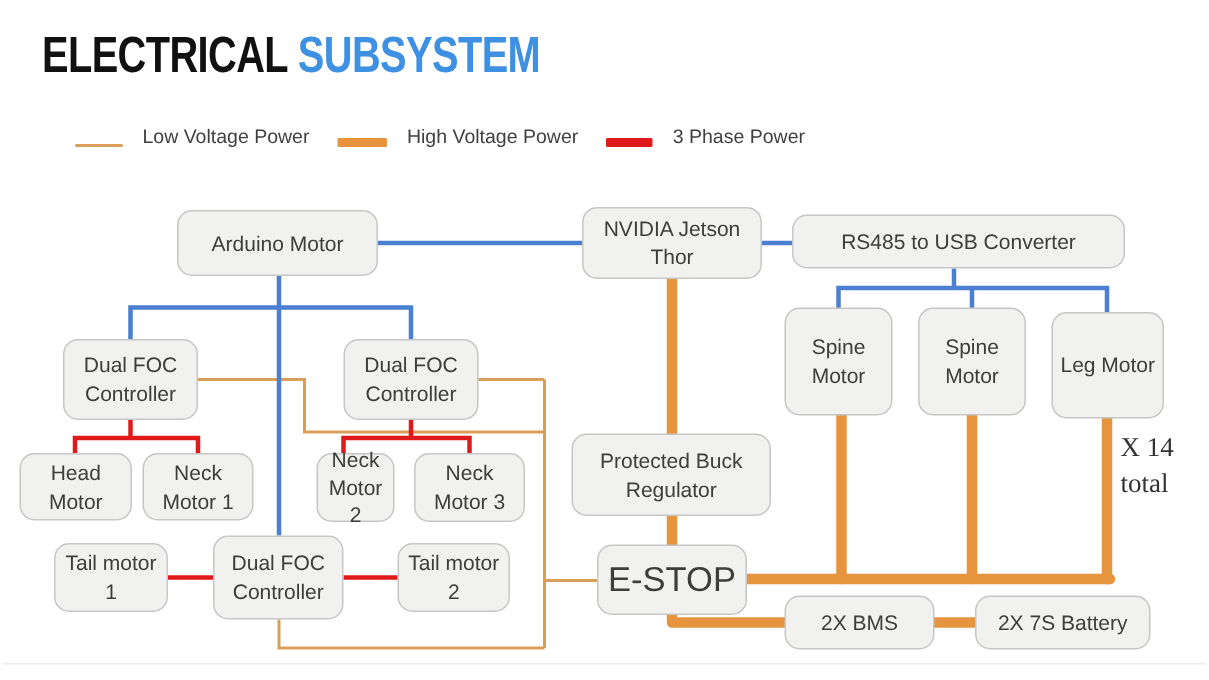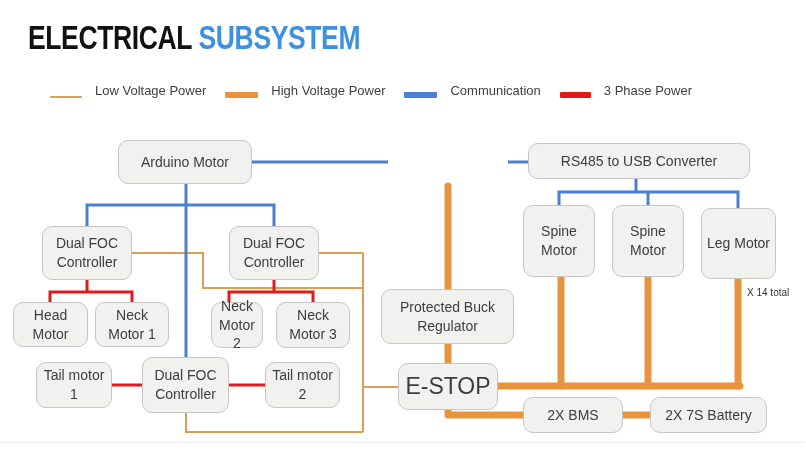--- a/index.html
+++ b/index.html
@@ -45,22 +45,23 @@
     position:absolute;box-sizing:border-box;
     background:var(--color-node-fill);
     border:1px solid var(--color-node-border);
     border-radius:10px;
     display:flex;align-items:center;justify-content:center;
     text-align:center;font-size:14px;line-height:1.35;color:#3d3d3d;
     padding:2px 4px;
   }
   .node.big{font-size:23px;}
   .annotation{
-    position:absolute;font-size:10px;line-height:1.35;color:#333333;
+    position:absolute;font-size:18px;line-height:1.35;color:#333333;
     width:48px;
+    font-family:Liberation Serif, serif;
   }
   .bottom-rule{
     position:absolute;left:0;top:442px;width:806px;height:1px;
     background:#ececec;
   }
 </style>
 </head>
 <body>
 
 <div id="canvas">
@@ -71,24 +72,20 @@
   </div>
 
   <div class="legend">
     <div class="item">
       <span class="sw sw-low"></span>
       <span>Low Voltage Power</span>
     </div>
     <div class="item">
       <span class="sw sw-high"></span>
       <span>High Voltage Power</span>
-    </div>
-    <div class="item">
-      <span class="sw sw-comm"></span>
-      <span>Communication</span>
     </div>
     <div class="item">
       <span class="sw sw-3p"></span>
       <span>3 Phase Power</span>
     </div>
   </div>
 
   <svg class="edges" width="806" height="453" viewBox="0 0 806 453">
 
     <g>
@@ -127,20 +124,23 @@
       <path class="e-3p" d="M229 303 V292 H313 V303"></path>
       <path class="e-3p" d="M112 385 H142"></path>
       <path class="e-3p" d="M229 385 H265"></path>
     </g>
   </svg>
 
   <div class="node" style="left:118px;top:140px;width:134px;height:44px">
     <span>Arduino Motor</span>
     </div>
 
+  <div class="node" style="left:388px;top:138px;width:120px;height:48px">
+    <span>NVIDIA Jetson Thor</span>
+    </div>
 
   <div class="node" style="left:528px;top:143px;width:222px;height:36px">
     <span>RS485 to USB Converter</span>
     </div>
 
   <div class="node" style="left:42px;top:226px;width:90px;height:54px">
     <span>Dual FOC Controller</span>
     </div>
 
   <div class="node" style="left:229px;top:226px;width:90px;height:54px">

